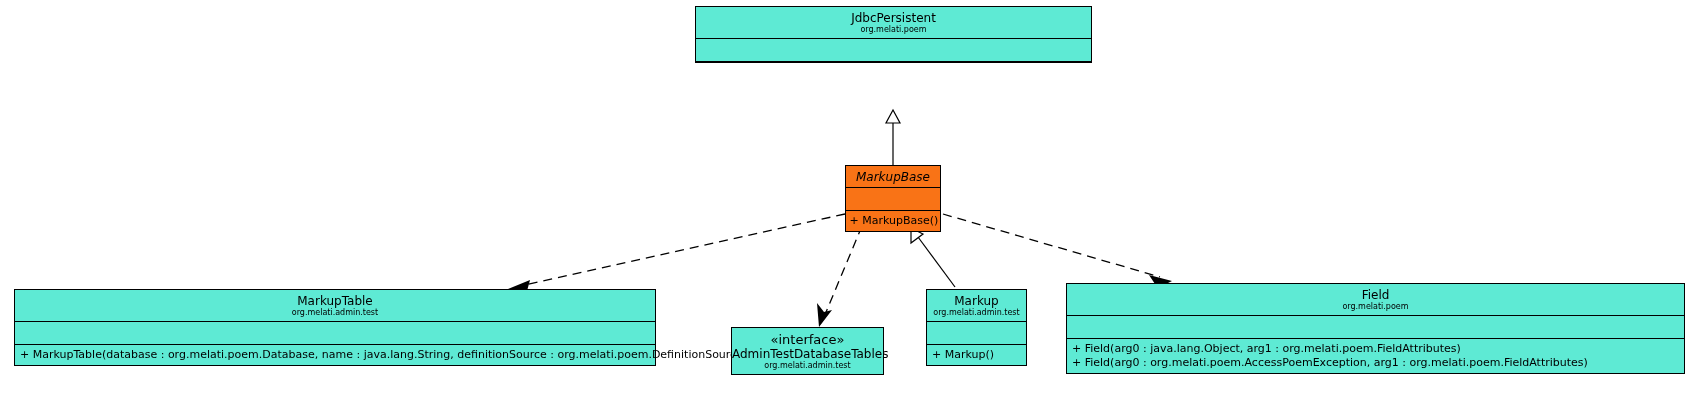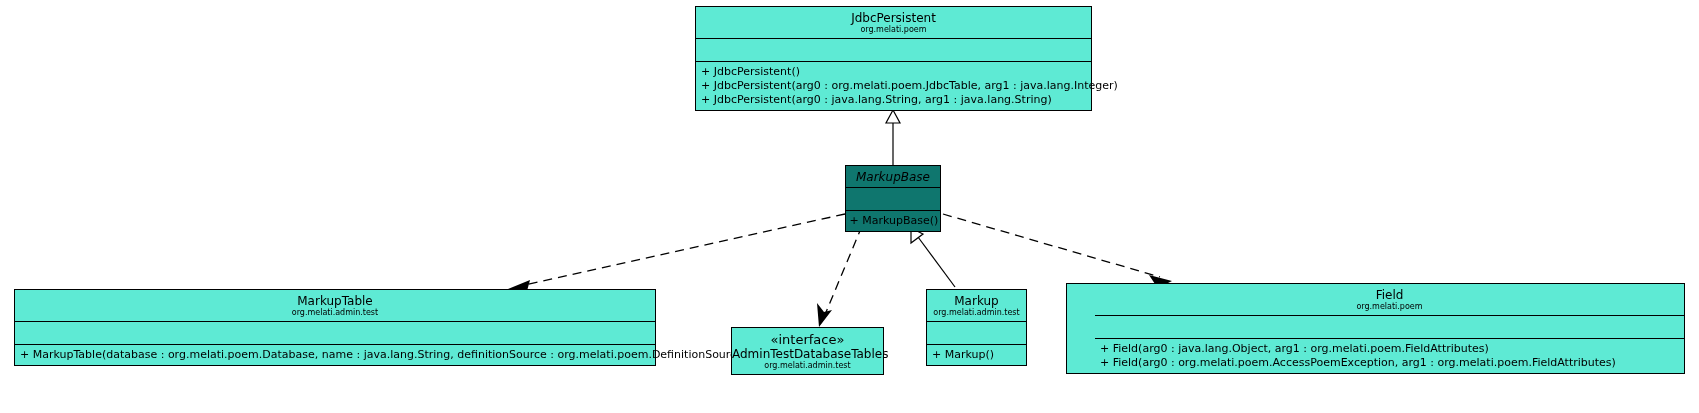--- a/index.html
+++ b/index.html
@@ -28,21 +28,21 @@
     pointer-events: none;
   }
   .uml-class {
     position: absolute;
     box-sizing: border-box;
     border: 1px solid #000000;
     background: #5eead4;
     color: #000000;
   }
   .uml-class.highlight {
-    background: #0f766e;
+    background: #f97316;
   }
   .compartment {
     box-sizing: border-box;
     padding: 2px 0;
   }
   .compartment.header {
     text-align: center;
     border-bottom: 1px solid #000000;
     padding: 4px 0 3px 0;
   }
@@ -94,21 +94,21 @@
     display: block;
     height: 10px;
   }
 
   
   #box-jdbcpersistent { left: 695px; top: 6px;   width: 397px; }
   #box-markupbase     { left: 845px; top: 165px; width: 96px;  }
   #box-markuptable    { left: 14px;  top: 289px; width: 642px; }
   #box-admintest      { left: 731px; top: 327px; width: 153px; }
   #box-markup         { left: 926px; top: 289px; width: 101px; }
-  #box-field          { left: 1066px;top: 283px; width: 619px; padding-left: 28px; }
+  #box-field          { left: 1066px;top: 283px; width: 619px; }
 </style>
 </head>
 <body>
 
 <div id="diagram-canvas">
 
   <svg class="edge-layer" viewBox="0 0 1699 413" width="1699" height="413" xmlns="http://www.w3.org/2000/svg">
 
     <g>
       <line x1="893" y1="165" x2="893" y2="122" stroke="#000000" stroke-width="1.2"></line>
@@ -136,25 +136,20 @@
     </g>
   </svg>
 
   <div class="uml-class" id="box-jdbcpersistent">
     <div class="compartment header">
       <span class="cls-name">JdbcPersistent</span>
       <span class="cls-pkg">org.melati.poem</span>
     </div>
     <div class="compartment attrs">
       <span class="empty-row"></span>
-    </div>
-    <div class="compartment ops">
-      <span class="op-line">+ JdbcPersistent()</span>
-      <span class="op-line">+ JdbcPersistent(arg0 : org.melati.poem.JdbcTable, arg1 : java.lang.Integer)</span>
-      <span class="op-line">+ JdbcPersistent(arg0 : java.lang.String, arg1 : java.lang.String)</span>
     </div>
   </div>
 
   <div class="uml-class highlight" id="box-markupbase">
     <div class="compartment header">
       <span class="cls-name abstract">MarkupBase</span>
     </div>
     <div class="compartment attrs">
       <span class="empty-row"></span>
     </div>

